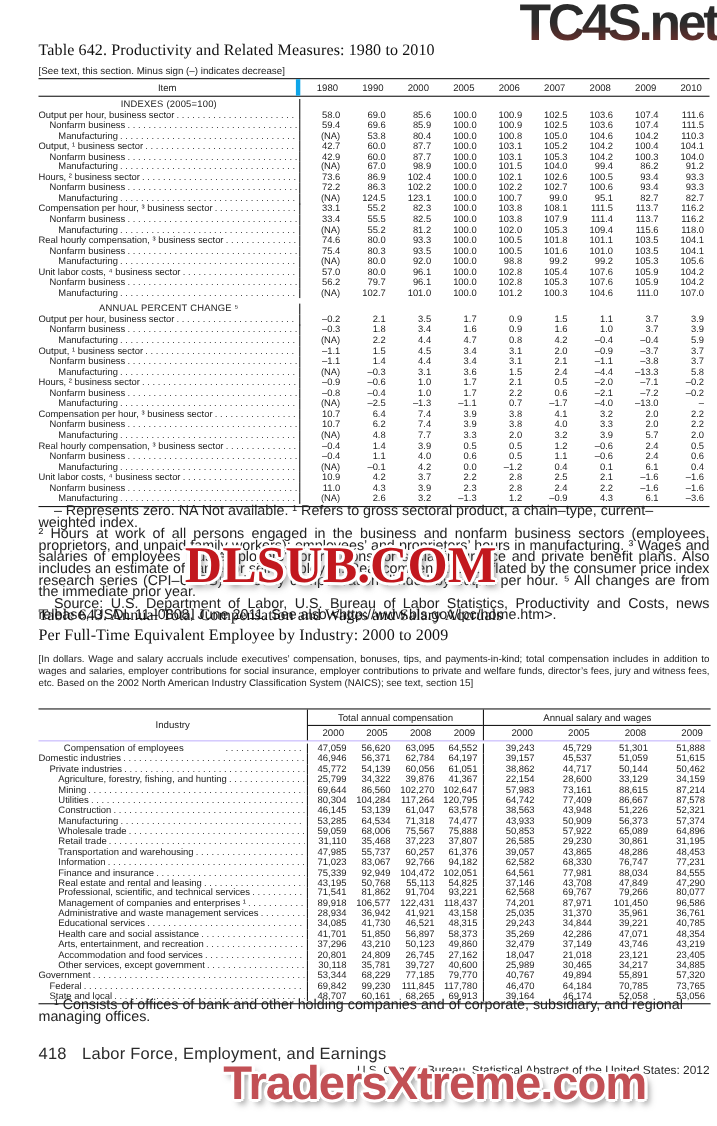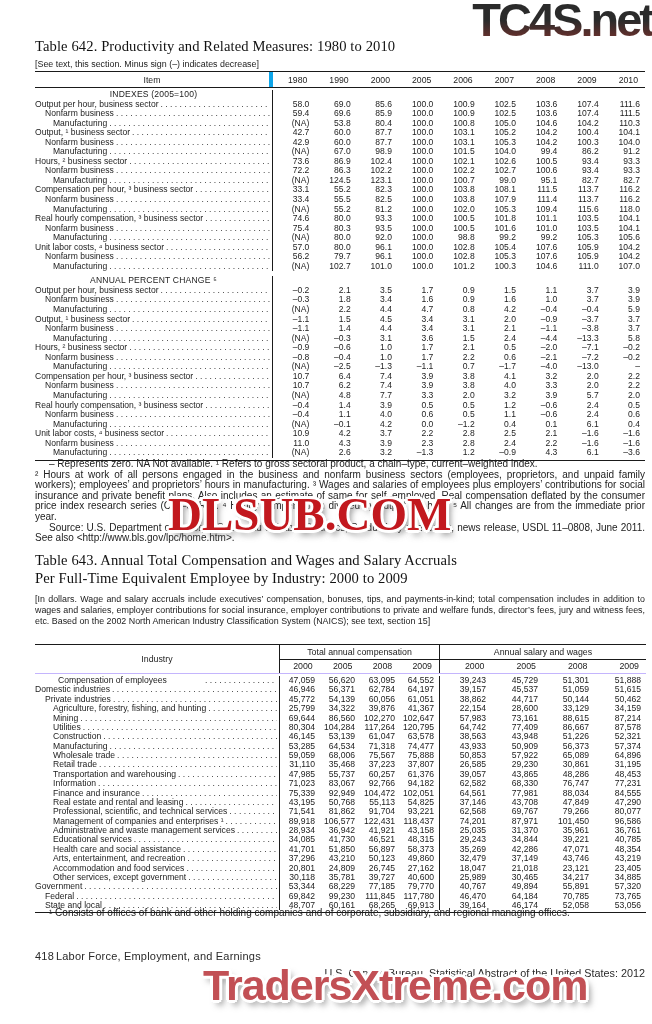--- a/index.html
+++ b/index.html
@@ -23,38 +23,38 @@
          line-height:9.6px;font-size:8.55px;}
   .t-row.gap{margin-top:5px;}
   .t-label{border-right:1px solid #1a1a1a;display:flex;overflow:hidden;white-space:nowrap;}
   .t-label.sec{display:block;text-align:center;letter-spacing:.2px;}
   .lt{white-space:nowrap;}
   .dots{flex:1;overflow:hidden;white-space:nowrap;color:#333;margin:0 2px;}
   .dots::after{content:". . . . . . . . . . . . . . . . . . . . . . . . . . . . . . . . . . . . . . . . . . . .";}
   .ind0{padding-left:0px;} .ind1{padding-left:10px;} .ind2{padding-left:18px;} .ind3{padding-left:23px;gap:36px;}
   .t-val{text-align:right;padding-right:5px;white-space:nowrap;}
   
-  .fns{font-size:10px;line-height:10.6px;color:#222;}
+  .fns{font-size:13px;line-height:10.6px;color:#222;}
   .fn-ind{text-indent:14px;}
   
   .t643{left:35px;width:611px;border-top:1.6px solid #1a1a1a;border-bottom:1.6px solid #1a1a1a;}
   .t3-head{display:grid;grid-template-columns:245px 160px 206px;border-bottom:1px solid #c4b5fd;}
   .t3-industry{border-right:1px solid #1a1a1a;display:flex;align-items:center;
                justify-content:center;font-size:8.8px;}
   .t3-grp .g-label{text-align:center;font-size:8.8px;height:14px;line-height:15px;
                    border-bottom:1px solid #1a1a1a;white-space:nowrap;overflow:hidden;}
   .t3-grp.first{border-right:1px solid #1a1a1a;}
   .g-years{display:grid;grid-template-columns:repeat(4,1fr);height:13px;line-height:13px;font-size:8.8px;}
   .g-years div{text-align:right;padding-right:7px;}
   .t643-body{padding-top:2px;padding-bottom:2px;}
   .t3-row{display:grid;grid-template-columns:245px 40px 40px 40px 40px 51px 52px 51px 52px;
           height:9.38px;line-height:9.45px;font-size:8.6px;}
   .t3-row .t-val.g1end{border-right:1px solid #1a1a1a;}
   
-  .page-footer{left:35px;font-size:11px;color:#2a2a2a;letter-spacing:.2px;display:flex;gap:2px;}
+  .page-footer{left:35px;font-size:15px;color:#2a2a2a;letter-spacing:.2px;display:flex;gap:14px;}
   .credit{right:7px;font-size:10.8px;color:#2a2a2a;}
   
   .wm-top{top:-8px;right:0px;font-weight:900;font-size:47px;letter-spacing:-3px;
           font-family:"Liberation Sans","DejaVu Sans",sans-serif;
           background:linear-gradient(180deg,#2b2b2b 52%,#5d2f2c 78%,#8a4a42);
           -webkit-background-clip:text;background-clip:text;color:transparent;z-index:5;}
   .wm-mid{top:487px;left:168px;font-family:"Liberation Serif","DejaVu Serif",serif;
           font-weight:900;font-size:47px;letter-spacing:0px;color:#c2181e;z-index:5;
           text-shadow:-2px -2px 0 #fff,2px -2px 0 #fff,-2px 2px 0 #fff,2px 2px 0 #fff,
                       0 -3px 0 #fff,0 3px 0 #fff,-3px 0 0 #fff,3px 0 0 #fff,

